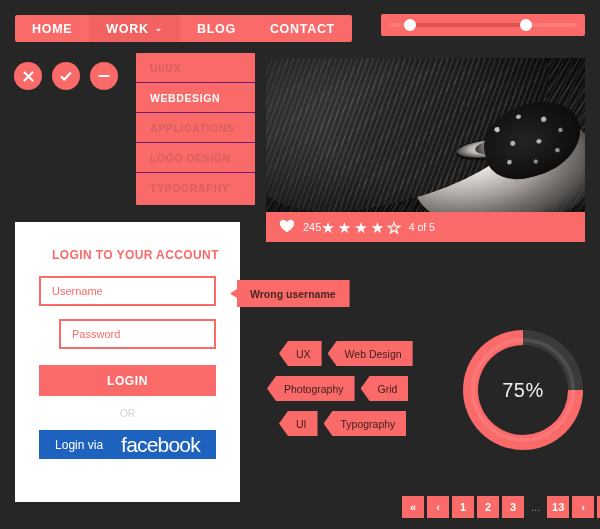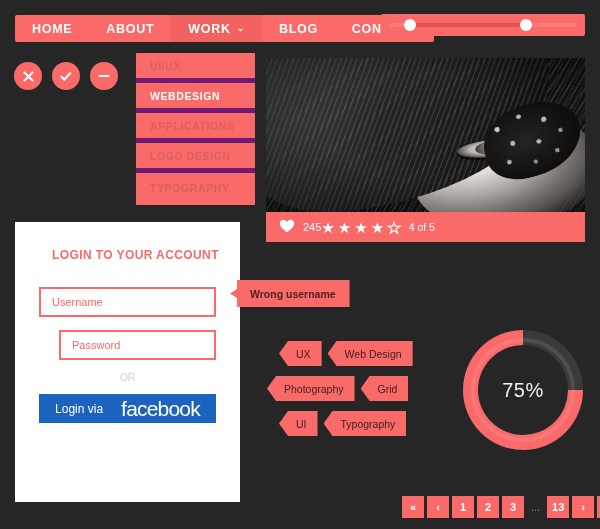--- a/index.html
+++ b/index.html
@@ -28,21 +28,21 @@
   
   .dropdown {
     position: absolute; left: 136px; top: 53px;
     width: 119px; background: #fa6a69; border-radius: 1px;
     padding-bottom: 2px;
   }
   .dd-item {
     height: 30px; display: flex; align-items: center;
     padding-left: 14px; font-size: 10.5px; font-weight: bold;
     letter-spacing: 0.6px; color: #d9605f; cursor: pointer;
-    border-bottom: 5px solid #701a75;
+    border-bottom: 1px solid #701a75;
   }
   .dd-item:last-child { border-bottom: none; }
   .dd-item.sel { color: #ffffff; }
 
   
   .circlebar { position: absolute; left: 14px; top: 62px; display: flex; gap: 10px; }
   .cbtn {
     width: 28px; height: 28px; border-radius: 50%;
     background: #fa6a69; color: #fff; cursor: pointer;
     display: flex; align-items: center; justify-content: center;
@@ -143,21 +143,21 @@
   }
   .login-title {
     text-align: center; color: #fa6a69; font-size: 12px;
     font-weight: bold; letter-spacing: 0.4px; margin-top: 26px; padding-left: 16px;
   }
   .field {
     margin: 0 24px; height: 30px; border: 2px solid #fa6a69;
     display: flex; align-items: center; padding-left: 11px;
     color: #fa6a69; font-size: 11px; background: #fff; cursor: text;
   }
-  .field.username { margin-top: 25px; }
+  .field.username { margin-top: 14px; }
   .field.password { margin-top: 13px; margin-left: 44px; }
   .login-btn {
     margin: 16px 24px 0; height: 31px; background: #fa6a69; color: #fff;
     display: flex; align-items: center; justify-content: center;
     font-size: 12px; font-weight: bold; letter-spacing: 0.6px; cursor: pointer;
   }
   .or { text-align: center; color: #d3d3d3; font-size: 10.5px; margin-top: 11px; }
   .fb-btn {
     margin: 11px 24px 0; height: 29px; background: #1e62c0; color: #fff;
     display: flex; align-items: center; justify-content: center; gap: 18px;
@@ -222,23 +222,20 @@
   }
 </style>
 </head>
 <body>
 
 <div class="stage">
 
   <nav class="navbar" id="navbar">
       <div class="nav-item">
         <span>HOME</span>
-      </div>
-      <div class="nav-item">
-        <span>ABOUT</span>
       </div>
       <div class="nav-item active">
         <span>WORK</span>
         <span class="caret">⌄</span>
       </div>
       <div class="nav-item">
         <span>BLOG</span>
       </div>
       <div class="nav-item">
         <span>CONTACT</span>
@@ -316,20 +313,21 @@
   </div>
 
   <div class="login-panel">
     <div class="login-title">LOGIN TO YOUR ACCOUNT</div>
     <div class="field username">
       <span>Username</span>
     </div>
     <div class="field password">
       <span>Password</span>
     </div>
+    <div class="login-btn">LOGIN</div>
     <div class="or">OR</div>
     <div class="fb-btn">
       <span>Login via</span>
       <span class="fb-word">facebook</span>
     </div>
   </div>
 
   <div class="tooltip">Wrong username</div>
 
   <div class="tags" id="tags">

